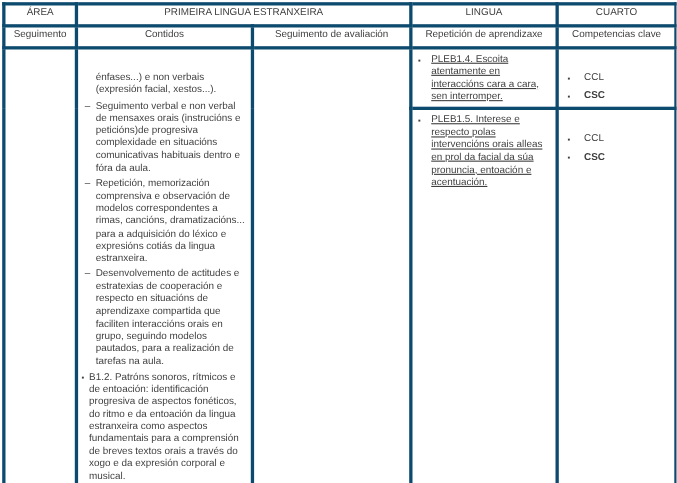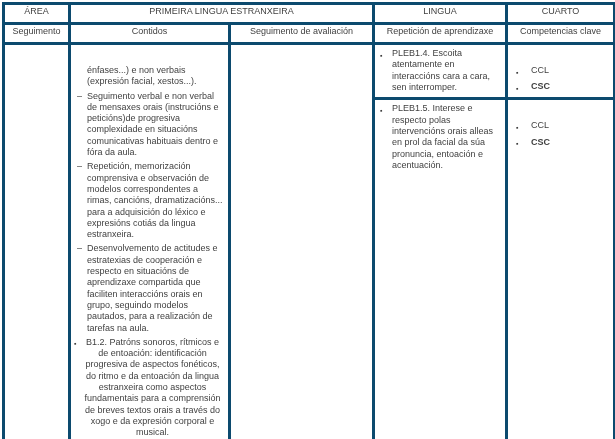--- a/index.html
+++ b/index.html
@@ -37,38 +37,38 @@
     vertical-align: middle;
     font-size: 9.5px;
     padding: 1px 2px;
     white-space: nowrap;
   }
   tr.hr { height: 20px; }
   tr.r1 { height: 48px; }
   tr.r2 { height: 337px; }
 
   td.contidos-cell { padding: 20px 4px 3px 3px; }
-  td.estandar-cell { padding: 3px 3px 3px 5px; }
+  td.estandar-cell { padding: 3px 3px 3px 5px; text-decoration: underline; }
   td.comp-cell     { padding: 20px 2px 3px 8px; }
 
   .cont {
     padding-left: 13px;
   }
   .li {
     position: relative;
   }
   .contidos-cell .li { margin-top: 3px; }
   .li .mk {
     position: absolute;
     left: 0;
     top: 0;
   }
   .li.dash { padding-left: 13px; }
   .li.dash .mk { left: 3px; }
-  .li.sq { padding-left: 7px; text-align: center; }
+  .li.sq { padding-left: 7px; }
   .mk.sqm {
     font-size: 7px;
     top: 1.5px;
   }
   .estandar-cell .li { padding-left: 12px; }
   .comp-cell .li { padding-left: 15px; }
   .comp-cell .li + .li { margin-top: 5px; font-weight: bold; }
 </style>
 </head>
 <body>

